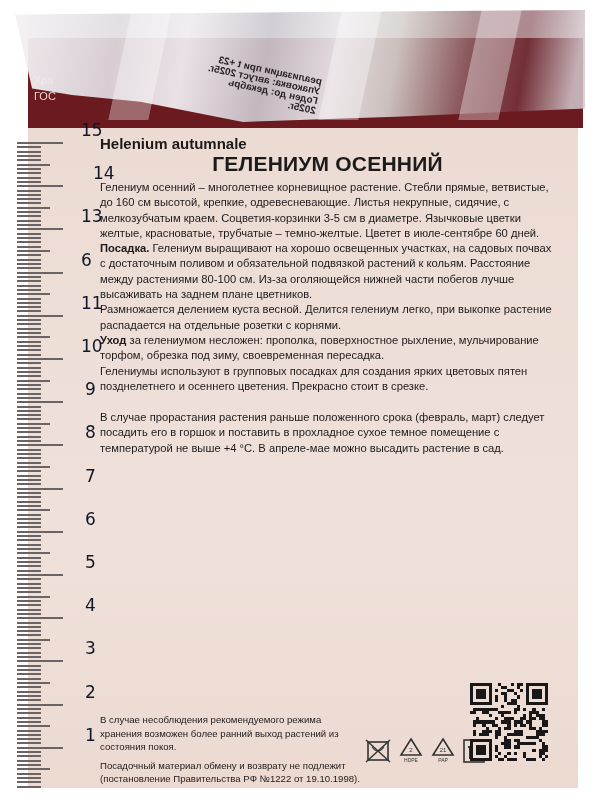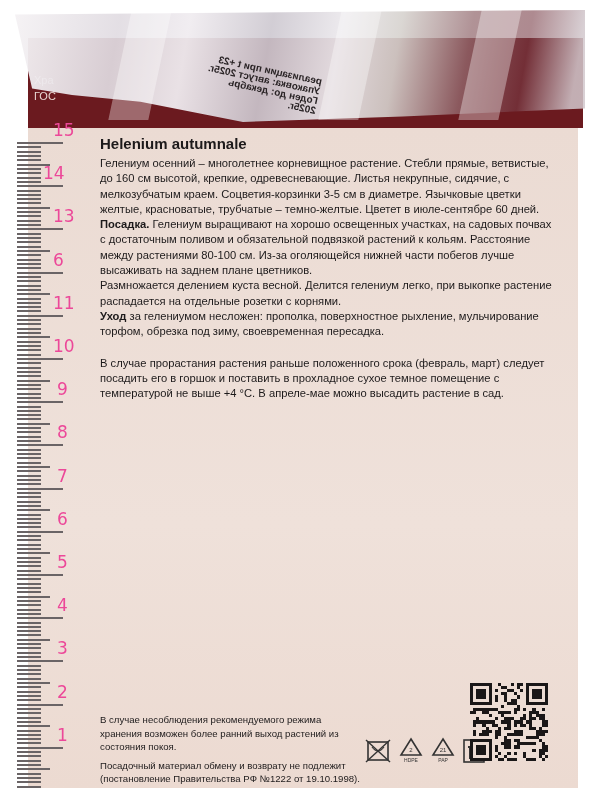--- a/index.html
+++ b/index.html
@@ -12,21 +12,21 @@
   .bag { position:absolute; left:15px; top:10px; width:570px; height:112px;
          background: linear-gradient(100deg, rgba(245,242,244,0.97) 0%, rgba(225,220,226,0.92) 18%, rgba(240,236,240,0.95) 30%, rgba(205,200,208,0.9) 44%, rgba(235,232,236,0.93) 56%, rgba(214,210,206,0.9) 66%, rgba(150,110,115,0.75) 78%, rgba(120,60,70,0.6) 88%, rgba(210,200,205,0.85) 97%);
          clip-path: polygon(0 4%, 100% 0, 100% 88%, 68% 95%, 40% 100%, 22% 82%, 10% 76%, 3% 70%); }
   .bag-fold { position:absolute; top:10px; height:110px; width:40px; background:rgba(255,255,255,0.35); transform:skewX(-12deg); }
   .bag-print { position:absolute; left:200px; top:64px; transform: scaleX(-1) rotate(-12deg); color:#2a2426;
                font-size:10px; line-height:10px; font-weight:bold; width:120px; }
   .paper { position:absolute; left:28px; top:128px; width:550px; height:660px; background:#ecdcd4;
            background-image: linear-gradient(180deg, #ebdbd3 0%, #efe1da 60%, #ecdad1 100%); }
   .ruler { position:absolute; left:15px; top:128px; width:60px; height:660px; }
   .tick { position:absolute; left:0; height:2px; background:#6a6466; }
-  .ruler-num { position:absolute; font-size:17px; color:#ec4899; font-family:"DejaVu Sans", sans-serif; }
+  .ruler-num { position:absolute; font-size:17px; color:#0f172a; font-family:"DejaVu Sans", sans-serif;margin-left:28px; }
   .content { position:absolute; left:100px; top:128px; width:455px; color:#1d1a1b; }
   .latin { font-weight:bold; font-size:15px; margin-top:7px; }
   .title { text-align:center; font-weight:bold; font-size:21px; letter-spacing:0.2px; margin-top:0px; }
   .body { font-size:11.2px; line-height:15.3px; margin-top:4px; text-align:left; }
   .body p { margin:0; }
   .gap { height:16px; }
   .bold { font-weight:bold; }
   .footer { position:absolute; left:100px; top:713px; font-size:9.6px; line-height:13.5px; color:#1d1a1b; }
   .footer p { margin:0 0 5px 0; }
   .icons { position:absolute; left:365px; top:737px; display:flex; gap:8px; align-items:flex-end; }
@@ -200,43 +200,45 @@
     <div class="tick" style="top: 623.12px; width: 24px; left: 2px;"></div>
     <div class="tick" style="top: 627.44px; width: 24px; left: 2px;"></div>
     <div class="tick" style="top: 631.76px; width: 24px; left: 2px;"></div>
     <div class="tick" style="top: 636.08px; width: 24px; left: 2px;"></div>
     <div class="tick" style="top: 640.4px; width: 33px; left: 2px;"></div>
     <div class="tick" style="top: 644.72px; width: 24px; left: 2px;"></div>
     <div class="tick" style="top: 649.04px; width: 24px; left: 2px;"></div>
     <div class="tick" style="top: 653.36px; width: 24px; left: 2px;"></div>
     <div class="tick" style="top: 657.68px; width: 24px; left: 2px;"></div>
     <div class="ruler-num" style="top: -8px; left: 38px;">15</div>
-    <div class="ruler-num" style="top: 35.2px; left: 28px;">14</div>
+    <div class="ruler-num" style="top: 35.2px; left: 50px;">14</div>
     <div class="ruler-num" style="top: 78.4px; left: 38px;">13</div>
     <div class="ruler-num" style="top: 121.6px; left: 38px;">6</div>
     <div class="ruler-num" style="top: 164.8px; left: 38px;">11</div>
     <div class="ruler-num" style="top: 208px; left: 38px;">10</div>
     <div class="ruler-num" style="top: 251.2px; left: 42px;">9</div>
     <div class="ruler-num" style="top: 294.4px; left: 42px;">8</div>
     <div class="ruler-num" style="top: 337.6px; left: 42px;">7</div>
     <div class="ruler-num" style="top: 380.8px; left: 42px;">6</div>
     <div class="ruler-num" style="top: 424px; left: 42px;">5</div>
     <div class="ruler-num" style="top: 467.2px; left: 42px;">4</div>
     <div class="ruler-num" style="top: 510.4px; left: 42px;">3</div>
     <div class="ruler-num" style="top: 553.6px; left: 42px;">2</div>
     <div class="ruler-num" style="top: 596.8px; left: 42px;">1</div>
   </div>
 
 <div class="content">
   <div class="latin">Helenium autumnale</div>
+  <div class="title">ГЕЛЕНИУМ ОСЕННИЙ</div>
   <div class="body">
     <p>Гелениум осенний – многолетнее корневищное растение. Стебли прямые, ветвистые, до 160 см высотой, крепкие, одревесневающие. Листья некрупные, сидячие, с мелкозубчатым краем. Соцветия-корзинки 3-5 см в диаметре. Язычковые цветки желтые, красноватые, трубчатые – темно-желтые. Цветет в июле-сентябре 60 дней.</p>
     <p><span class="bold">Посадка.</span><span> Гелениум выращивают на хорошо освещенных участках, на садовых почвах с достаточным поливом и обязательной подвязкой растений к кольям. Расстояние между растениями 80-100 см. Из-за оголяющейся нижней части побегов лучше высаживать на заднем плане цветников.</span></p>
     <p>Размножается делением куста весной. Делится гелениум легко, при выкопке растение распадается на отдельные розетки с корнями.</p>
     <p><span class="bold">Уход</span><span> за гелениумом несложен: прополка, поверхностное рыхление, мульчирование торфом, обрезка под зиму, своевременная пересадка.</span></p>
+    <p>Гелениумы используют в групповых посадках для создания ярких цветовых пятен позднелетнего и осеннего цветения. Прекрасно стоит в срезке.</p>
     <div class="gap"></div>
     <p>В случае прорастания растения раньше положенного срока (февраль, март) следует посадить его в горшок и поставить в прохладное сухое темное помещение с температурой не выше +4 °С. В апреле-мае можно высадить растение в сад.</p>
   </div>
 </div>
 
 <div class="footer" style="width:265px;">
   <p>В случае несоблюдения рекомендуемого режима хранения возможен более ранний выход растений из состояния покоя.</p>
   <p>Посадочный материал обмену и возврату не подлежит (постановление Правительства РФ №1222 от 19.10.1998).</p>
 </div>
 

